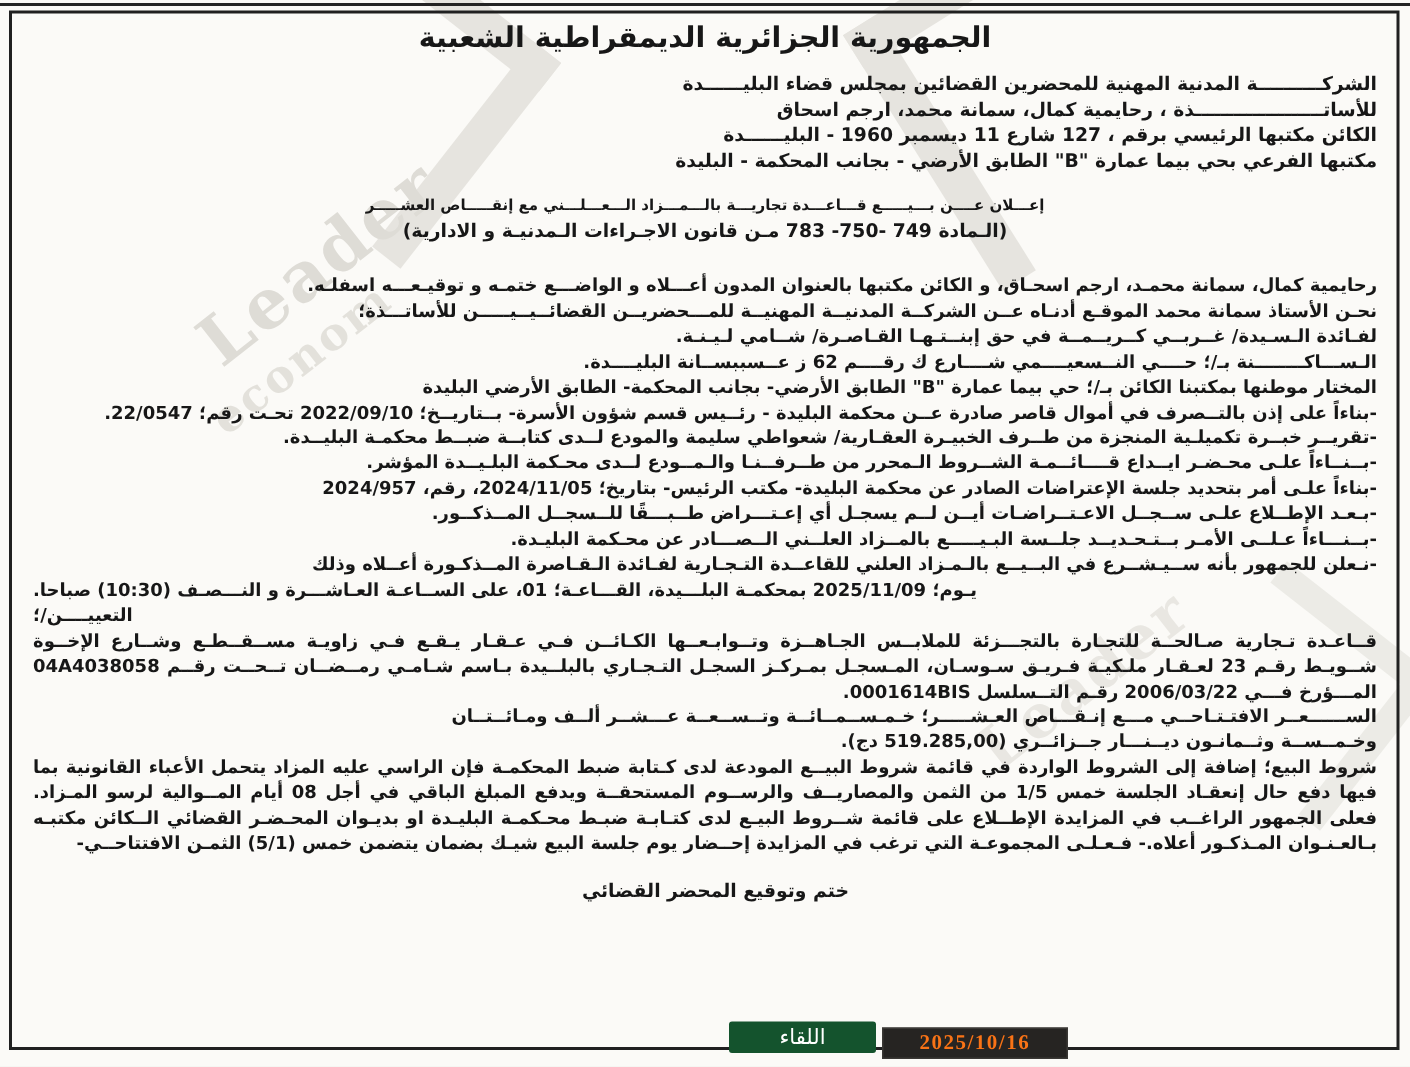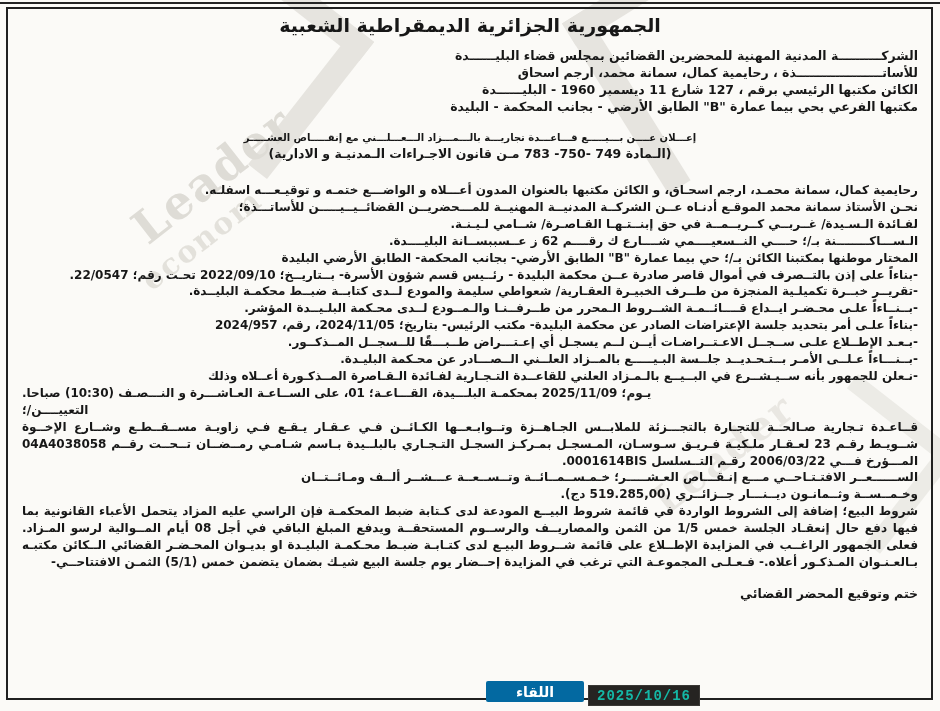--- a/index.html
+++ b/index.html
@@ -42,32 +42,32 @@
   .announce{margin-top:17px;text-align:center;}
   .announce .a1{font-size:10px;letter-spacing:0.5px;}
   .announce .a2{font-size:12.5px;margin-top:3px;}
   .body-block{margin-top:21px;font-size:12px;line-height:16.9px;}
   .p{margin:0;}
   .j{text-align:justify;}
   .r{text-align:right;}
   .c{text-align:right;}
   .l{text-align:left;}
   .signature{
-    margin-top:15px;font-size:12.5px;text-align:right;padding-left:14px;
+    margin-top:15px;font-size:12.5px;text-align:center;padding-left:14px;
   }
   
   .stamp-row{position:absolute;z-index:4;top:681px;left:486px;display:flex;gap:4px;align-items:flex-start;}
   .newspaper-badge{
-    background:#0369a1;color:#fff;font-weight:bold;
+    background:#14532d;color:#fff;font-weight:normal;
     width:98px;height:21px;display:flex;align-items:center;justify-content:center;
     font-size:14px;border-radius:2px;direction:rtl;
   }
   .date-stamp{
-    background:#262422;color:#14b8a6;font-family:Liberation Mono, monospace;font-weight:bold;
-    height:19px;margin-top:4px;padding:0 8px;display:flex;align-items:center;justify-content:center;
+    background:#262422;color:#f97316;font-family:Liberation Serif, serif;font-weight:bold;
+    height:19px;margin-top:4px;padding:0 24px;display:flex;align-items:center;justify-content:center;
     font-size:14px;letter-spacing:1px;border:1px solid #3a3835;
   }
 </style>
 </head>
 <body>
 
 <div class="paper"></div>
 
 <div class="wm wm-shape" id="wmShapeA"></div>
 <div class="wm wm-shape" id="wmShapeB"></div>

